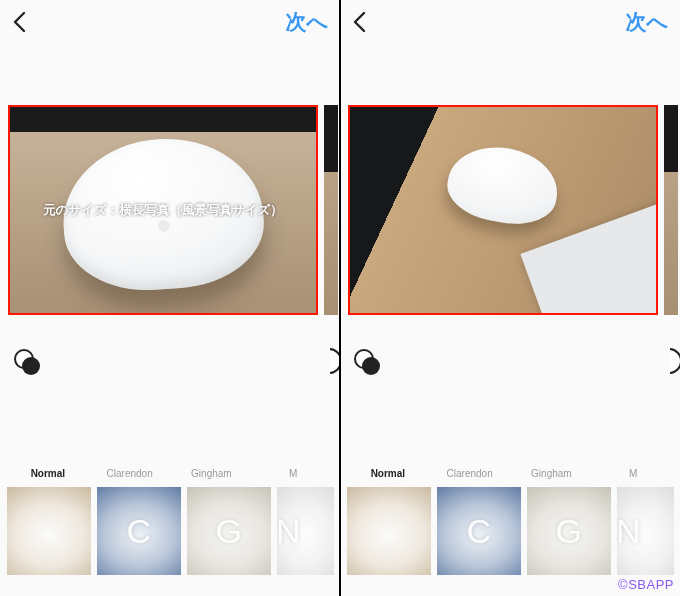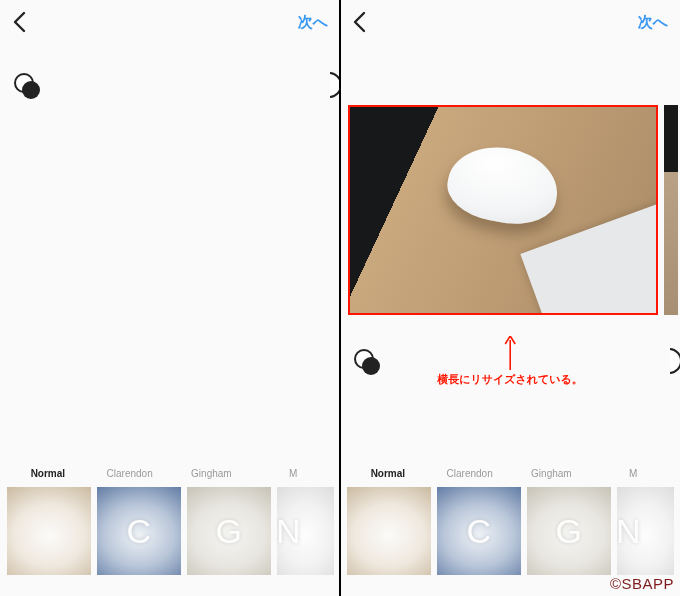--- a/index.html
+++ b/index.html
@@ -36,21 +36,21 @@
     height: 44px;
     display: flex;
     align-items: center;
     justify-content: space-between;
     padding: 0 12px;
     background: #fafafa;
   }
   .back-chev svg { display: block; }
   .next-link {
     color: #3897f0;
-    font-size: 15px;
+    font-size: 21px;
     font-weight: 600;
   }
   .preview-wrap {
     margin-top: 56px;
     height: 220px;
     position: relative;
     display: flex;
     align-items: center;
   }
   .preview {
@@ -214,41 +214,50 @@
     color:rgba(255,255,255,.92);
     font-size:34px; font-weight:300;
     text-shadow:0 0 4px rgba(0,0,0,.15);
   }
   .thumb.cut { width:60px; }
   .thumb.cut .letter { left:20%; }
 
   .watermark {
     position:absolute;
     right:6px; bottom:4px;
-    font-size:15px;
-    color:#7f1d1d;
+    font-size:13px;
+    color:#8b5cf6;
     letter-spacing:.5px;
     z-index:60;
   }
 </style>
 </head>
 <body>
 
 <div class="split">
 
   <div class="pane">
     <div class="nav">
       <span class="back-chev">
         <svg width="14" height="22" viewBox="0 0 14 22">
             <path d="M12 2 L3 11 L12 20" stroke="#222" stroke-width="2.4" fill="none" stroke-linecap="round" stroke-linejoin="round"></path>
           </svg>
       </span>
       <span class="next-link">次へ</span>
     </div>
 
+    <div class="preview-wrap">
+      <div class="preview">
+        <div class="preview-photo scene-left">
+          <div class="mouse-big"></div>
+        </div>
+        <div class="overlay-text">元のサイズ：横長写真（風景写真サイズ）</div>
+      </div>
+      <div class="peek"></div>
+    </div>
 
     <div class="controls-row">
       <div class="lux-icon">
         <div class="c1"></div>
           <div class="c2"></div>
       </div>
       <div class="peek-control">
           <div class="half"></div>
         </div>
     </div>
@@ -297,26 +306,20 @@
         </div>
       </div>
       <div class="peek"></div>
     </div>
 
     <div class="controls-row">
       <div class="lux-icon">
         <div class="c1"></div>
           <div class="c2"></div>
       </div>
-      <div class="annotation">
-        <svg class="arrow-up" width="12" height="34" viewBox="0 0 12 34">
-          <path d="M6 34 L6 4 M6 0 L1 8 M6 0 L11 8" stroke="#ff1500" stroke-width="1.6" fill="none"></path>
-        </svg>
-        <span>横長にリサイズされている。</span>
-      </div>
       <div class="peek-control">
           <div class="half"></div>
         </div>
     </div>
 
     <div class="filters">
       <div class="filter-labels">
         <span class="sel">Normal</span>
         <span>Clarendon</span>
         <span>Gingham</span>

